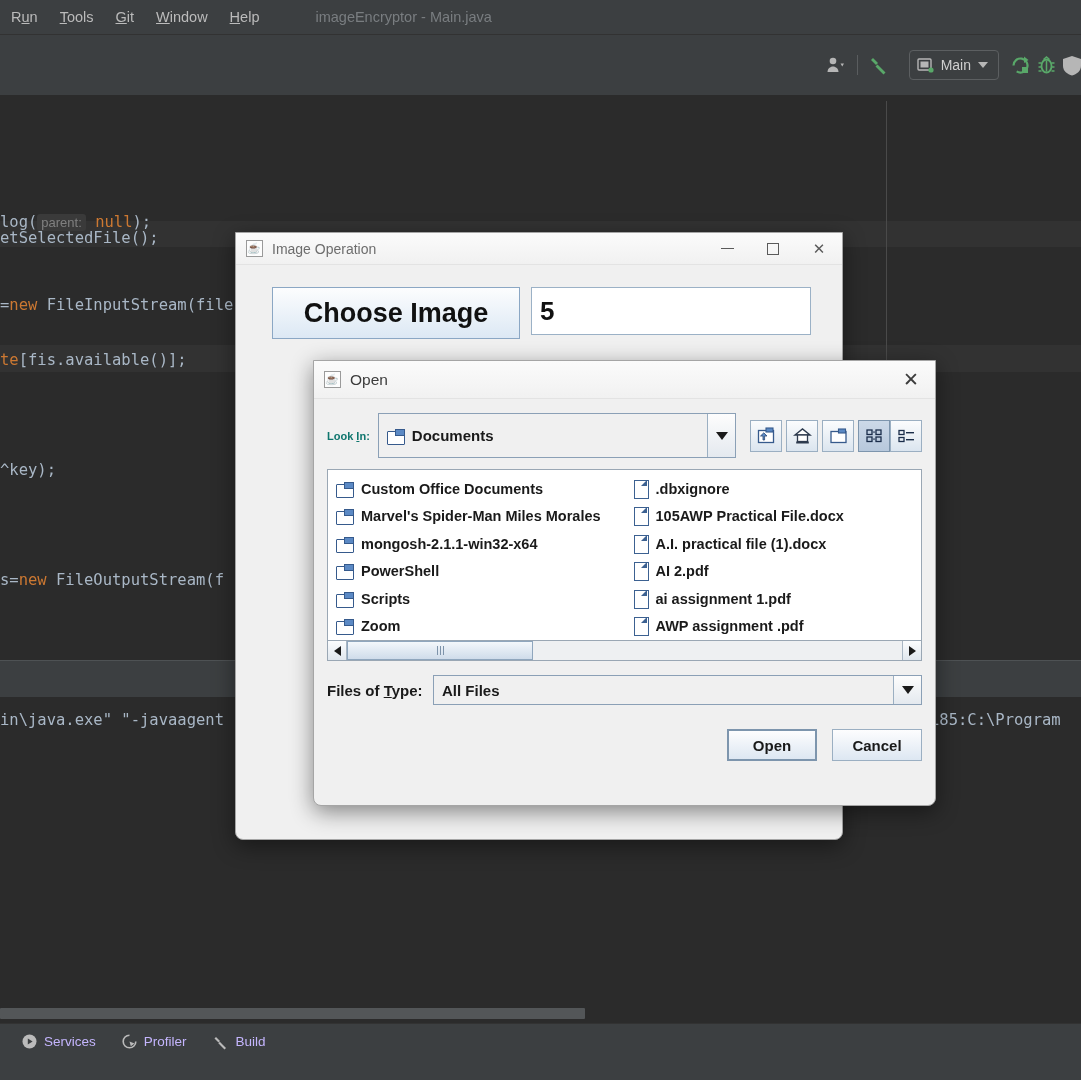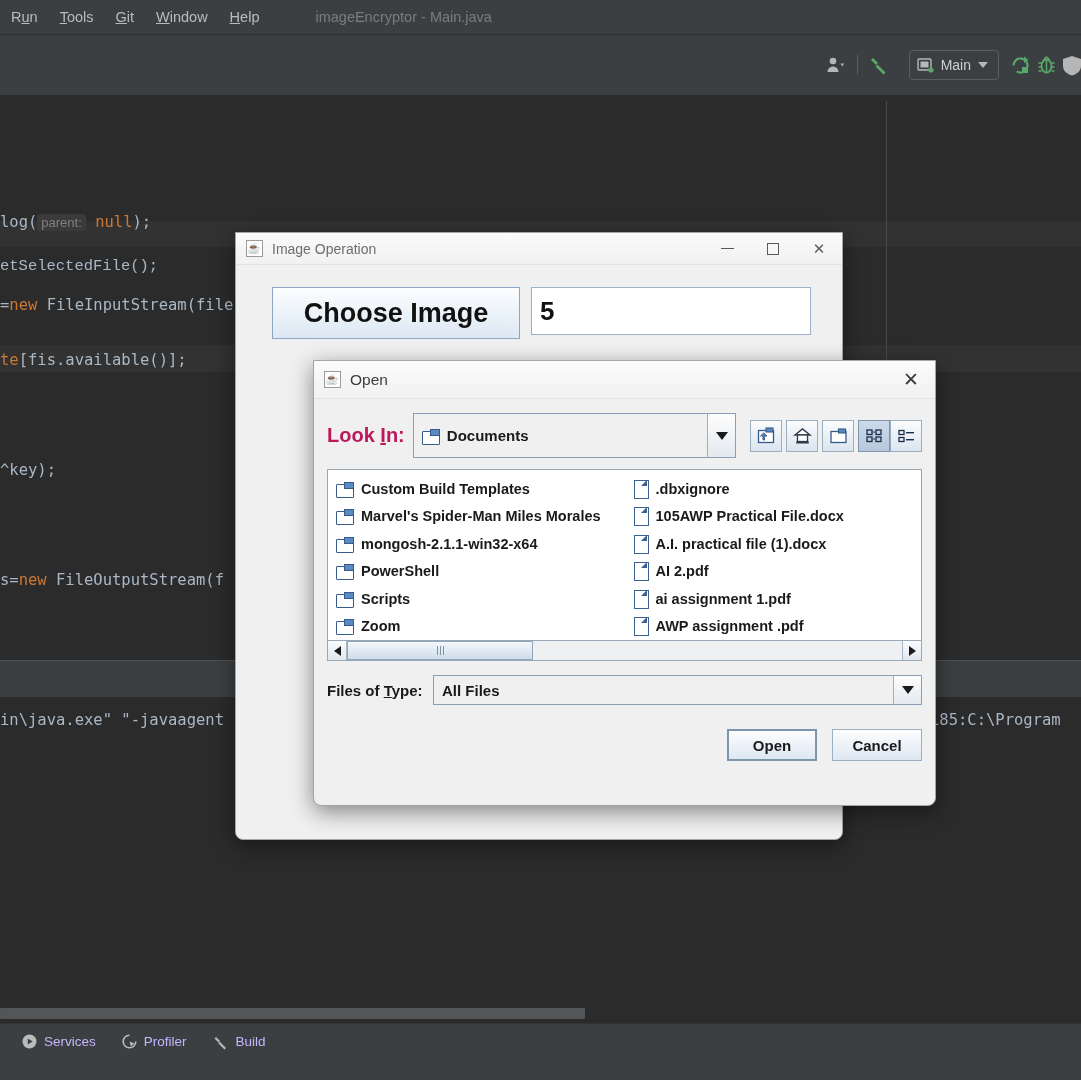--- a/index.html
+++ b/index.html
@@ -143,21 +143,21 @@
   .open-title { height: 38px; }
   .open-title .dlg-title-text { font-size: 15.5px; color: #3c3c3c; }
   .open-close {
     margin-left: auto; width: 48px; height: 37px;
     display: flex; align-items: center; justify-content: center;
     font-size: 19px; color: #3c3c3c;
   }
   .open-body { padding: 14px 13px 0 13px; }
 
   .lookin-row { display: flex; align-items: center; gap: 8px; }
-  .lbl { font-size: 20px; font-weight: bold; color: #be185d; white-space: nowrap; }
+  .lbl { font-size: 11px; font-weight: bold; color: #0f766e; white-space: nowrap; }
   .lbl u { text-decoration: underline; }
   .combo {
     display: flex; align-items: stretch;
     border: 1px solid #8ba0b6; background: #f0f0f0; height: 45px;
   }
   .combo-value {
     display: flex; align-items: center; gap: 8px; padding: 0 8px;
     font-size: 15px; font-weight: bold; color: #1a1a1a; flex: 1;
   }
   .combo-arrow {
@@ -310,21 +310,21 @@
       </svg>
     </div>
   </div>
 
   <div class="editor">
     <div class="caret-row-a"></div>
     <div class="caret-row-b"></div>
     <div class="margin-line"></div>
 
     <div class="code-line" style="left:0px; top:112px;">log(<span class="hint">parent:</span> <span class="kw">null</span>);</div>
-    <div class="code-line" style="left:0px; top:156px;font-family:Liberation Mono, monospace;">etSelectedFile();</div>
+    <div class="code-line" style="left:0px; top:128px;">etSelectedFile();</div>
     <div class="code-line" style="left:0px; top:195px;">=<span class="kw">new</span> FileInputStream(file);</div>
     <div class="code-line" style="left:0px; top:250px;"><span class="kw">te</span>[fis.available()];</div>
     <div class="code-line" style="left:0px; top:360px;">^key);</div>
     <div class="code-line" style="left:0px; top:470px;">s=<span class="kw">new</span> FileOutputStream(f</div>
 
   </div>
 
   <div class="console">
     <div class="console-head"></div>
     <div class="console-line" style="left:0px;">in\java.exe" "-javaagent</div>
@@ -438,21 +438,21 @@
               </svg>
             </div>
           </div>
         </div>
       </div>
 
       <div class="filelist">
         <div class="filecol">
           <div class="filerow">
               <span class="folder-ic"></span>
-              <span>Custom Build Templates</span>
+              <span>Custom Office Documents</span>
             </div>
           <div class="filerow">
               <span class="folder-ic"></span>
               <span>Marvel's Spider-Man Miles Morales</span>
             </div>
           <div class="filerow">
               <span class="folder-ic"></span>
               <span>mongosh-2.1.1-win32-x64</span>
             </div>
           <div class="filerow">

